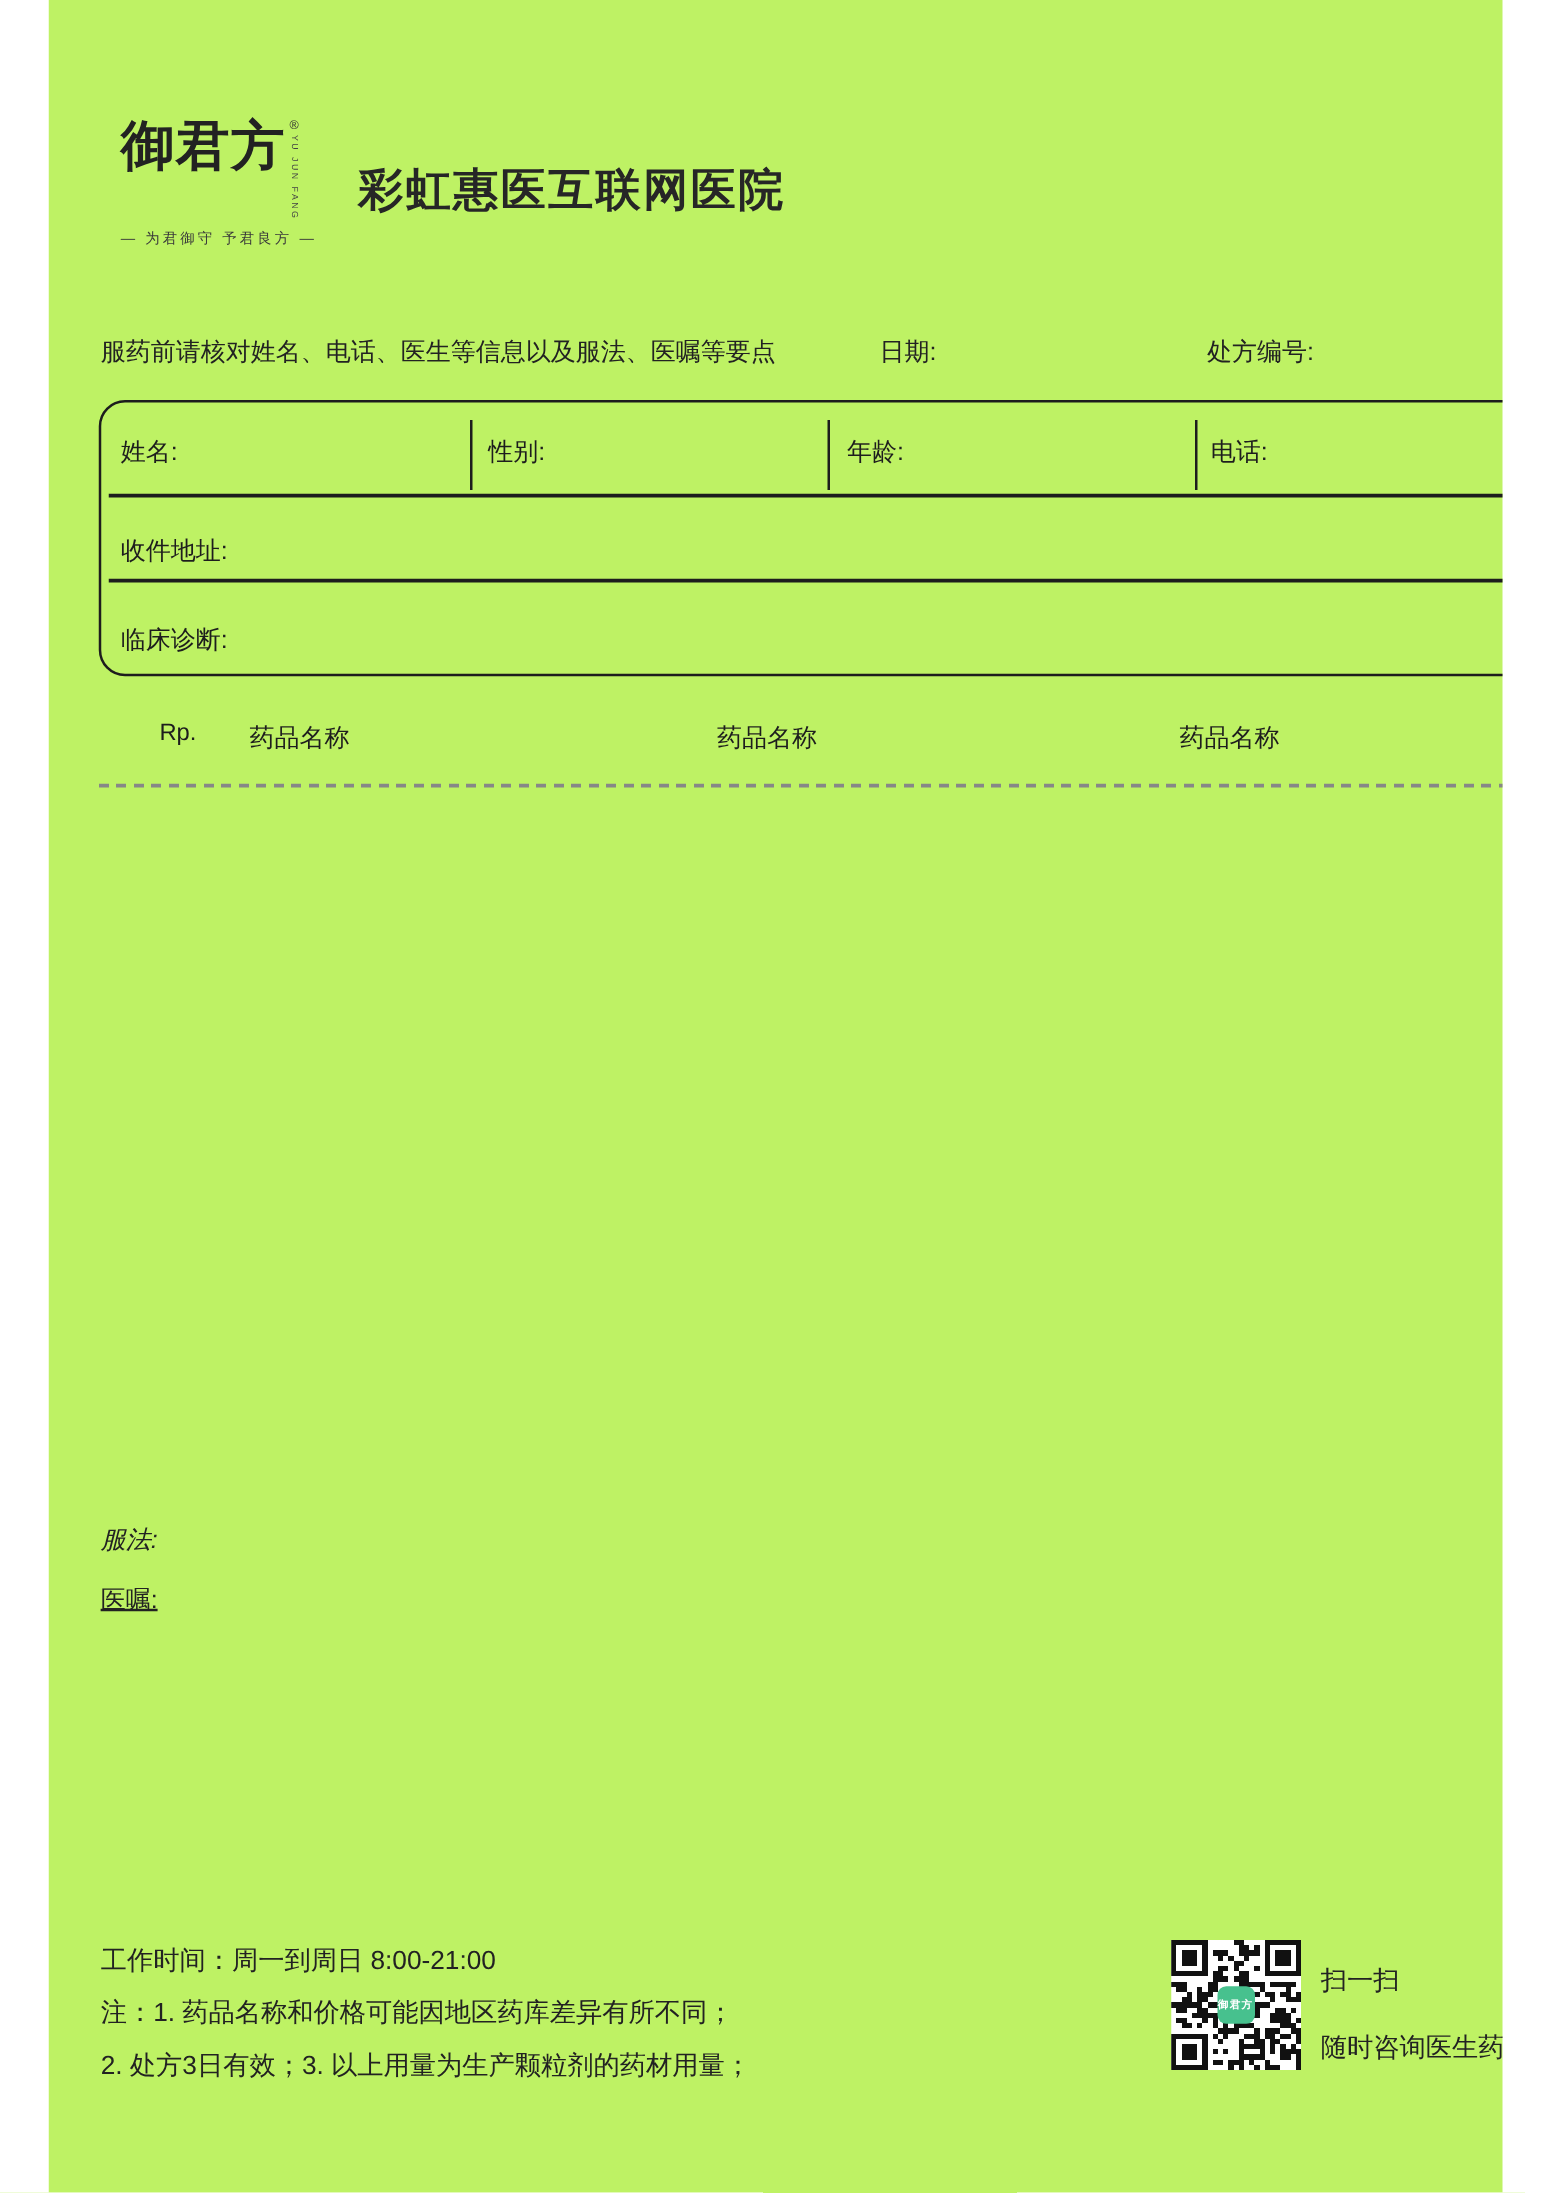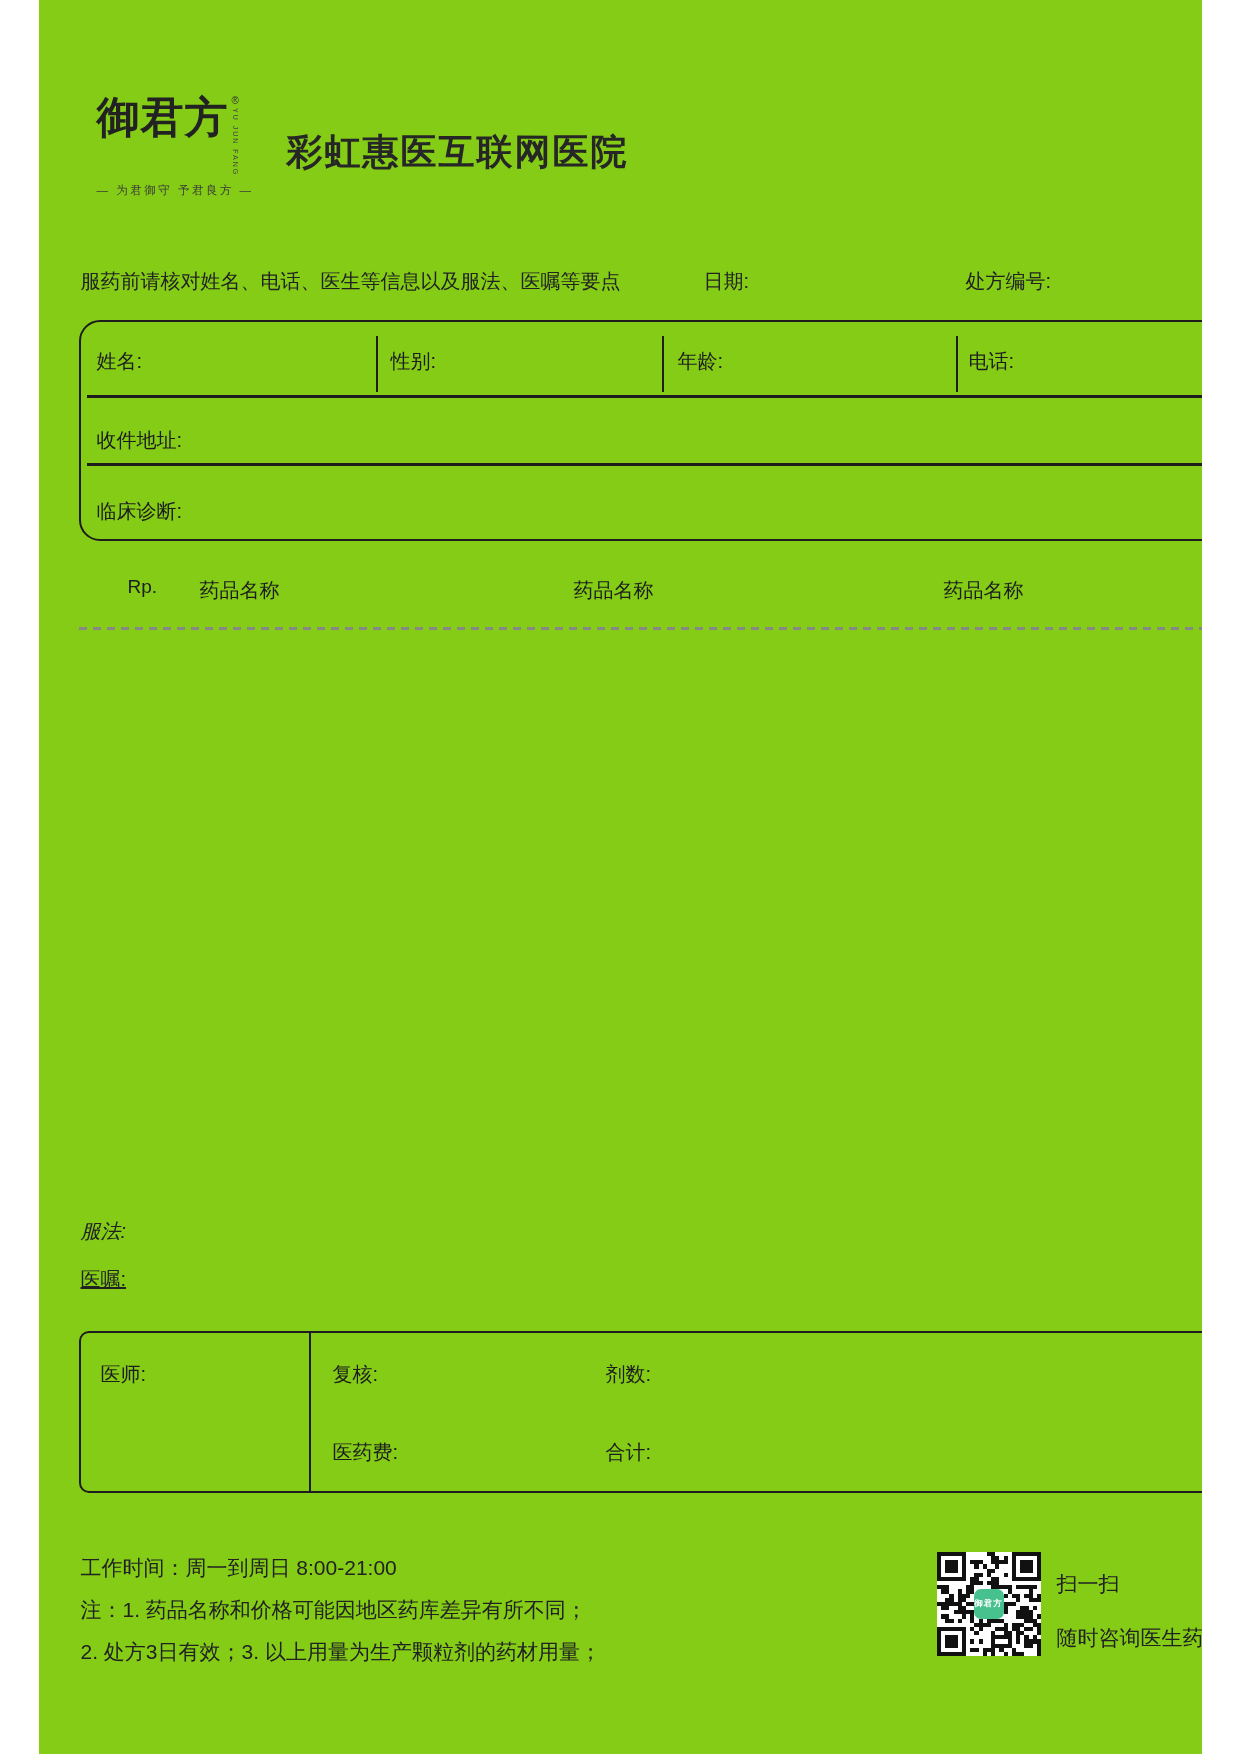--- a/index.html
+++ b/index.html
@@ -1,17 +1,17 @@
 <!DOCTYPE html>
 <html><head>
 <meta charset="utf-8">
 <style>
   html,body{margin:0;padding:0;background:#fff;}
   body{font-family:"Liberation Sans","DejaVu Sans",sans-serif;color:#1a1a1a;}
-  .page{position:relative;width:1163px;height:1754px;background:#84cc16;margin:0 auto;overflow:hidden;}
+  .page{position:relative;width:1163px;height:1754px;background:#bef264;margin:0 auto;overflow:hidden;}
 
   
   .logo{position:absolute;left:58px;top:94px;}
   .logo-row{display:flex;align-items:flex-start;}
   .logo-name{font-family:"DejaVu Serif","Liberation Serif",serif;font-weight:700;font-size:43px;line-height:1.1;color:#222;letter-spacing:1px;}
   .logo-side{display:flex;flex-direction:column;align-items:center;margin-left:3px;margin-top:2px;}
   .reg{font-size:10px;color:#333;line-height:1;}
   .latin{writing-mode:vertical-rl;font-size:7px;letter-spacing:2px;color:#444;margin-top:2px;}
   .tagline{margin-top:7px;font-size:11.5px;letter-spacing:2.5px;color:#3a3a3a;white-space:nowrap;}
   .hospital{position:absolute;left:232px;top:112px;margin:16px;font-size:36px;font-weight:800;letter-spacing:2px;color:#262626;}
@@ -91,28 +91,20 @@
 
   <span class="rp-label">Rp.</span>
   <span class="rx-col" style="left:141px;">药品名称</span>
   <span class="rx-col" style="left:515px;">药品名称</span>
   <span class="rx-col" style="left:885px;">药品名称</span>
   <div class="dashed-rule"></div>
 
   <span class="usage-label">服法:</span>
   <span class="advice-label">医嘱:</span>
 
-  <div class="signoff-box">
-    <span class="so-div"></span>
-    <span class="so-label" style="left:20px;top:28px;">医师:</span>
-    <span class="so-label" style="left:252px;top:28px;">复核:</span>
-    <span class="so-label" style="left:525px;top:28px;">剂数:</span>
-    <span class="so-label" style="left:252px;top:106px;">医药费:</span>
-    <span class="so-label" style="left:525px;top:106px;">合计:</span>
-  </div>
 
   <span class="foot-line" style="top:1554px;">工作时间：周一到周日 8:00-21:00</span>
   <span class="foot-line" style="top:1596px;">注：1. 药品名称和价格可能因地区药库差异有所不同；</span>
   <span class="foot-line" style="top:1638px;">2. 处方3日有效；3. 以上用量为生产颗粒剂的药材用量；</span>
 
   <div class="qr-wrap">
     <svg id="qr-svg" viewBox="0 0 25 25" shape-rendering="crispEdges">
         <rect x="0" y="0" width="25" height="25" fill="#ffffff"></rect>
         <rect x="12" y="0" width="1" height="1" fill="#111111"></rect>
         <rect x="13" y="0" width="1" height="1" fill="#111111"></rect>

